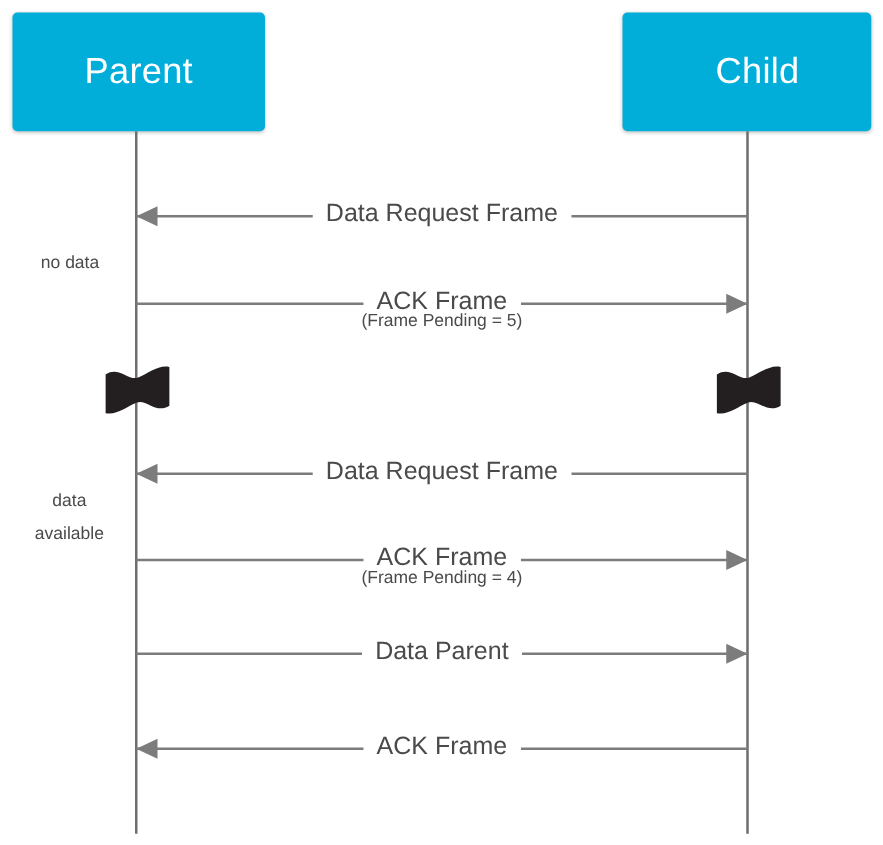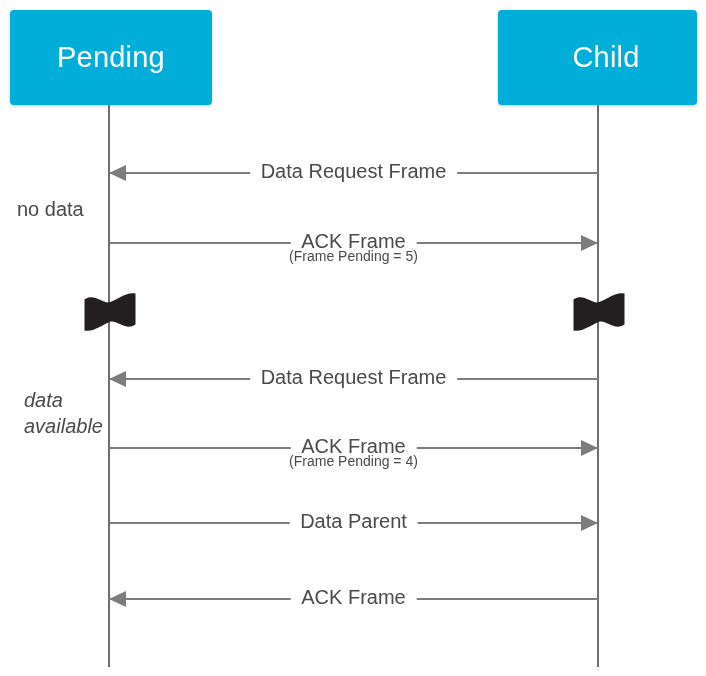--- a/index.html
+++ b/index.html
@@ -97,38 +97,39 @@
     color: #4a4a4a;
     font-size: 14px;
     line-height: 19px;
     white-space: nowrap;
   }
 
   
   .side-note {
     position: absolute;
     color: #4a4a4a;
-    font-size: 20px;
+    font-size: 14px;
     line-height: 26px;
+    text-align: center;
     white-space: pre-line;
   }
 
   
   .break-symbol {
     position: absolute;
     line-height: 0;
   }
 </style>
 </head>
 <body>
 
 <div id="diagram">
 
   <div class="actor-box" style="left:10px; top:10px; width:202px; height:95px;">
-    <span class="actor-label">Pending</span>
+    <span class="actor-label">Parent</span>
   </div>
 
   <div class="actor-box" style="left:498px; top:10px; width:199px; height:95px;padding-left:17px;">
     <span class="actor-label">Child</span>
   </div>
 
   <div class="lifeline" style="left:108px; top:105px; height:562px;"></div>
   <div class="lifeline" style="left:597px; top:105px; height:562px;"></div>
 
   <div class="message" style="left:109px; top:172px; width:489px;">
@@ -178,16 +179,16 @@
   </div>
 
   <div class="message" style="left:109px; top:598px; width:489px;">
     <div class="msg-line"></div>
     <div class="arrowhead left"></div>
     <div class="msg-text">ACK Frame</div>
   </div>
 
   <div class="side-note" style="left:17px; top:196px; width:78px;">no data</div>
 
-  <div class="side-note" style="left:24px; top:387px; width:95px;font-style:italic;">data
+  <div class="side-note" style="left:8px; top:387px; width:95px;">data
 available</div>
 
 </div>
 
 </body></html>

